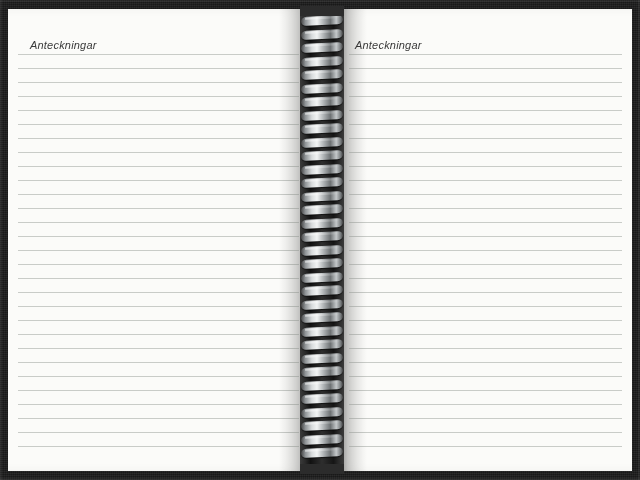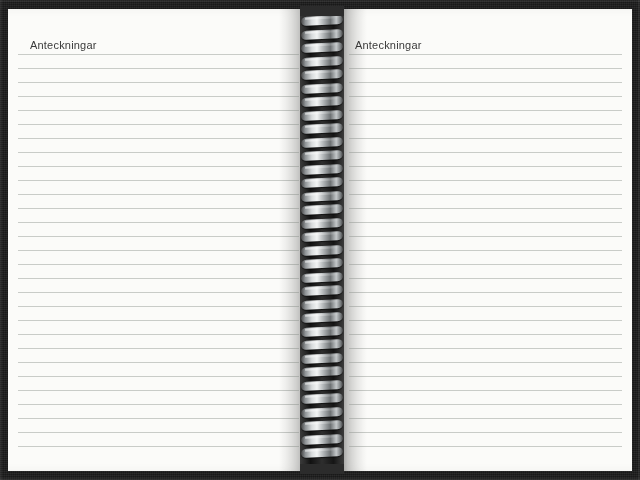--- a/index.html
+++ b/index.html
@@ -18,20 +18,21 @@
   .notebook {
     position: relative;
     width: 640px;
     height: 480px;
     box-sizing: border-box;
     background: #1b1b1b;
     background-image:
       repeating-linear-gradient(0deg, rgba(255,255,255,0.04) 0px, rgba(255,255,255,0.04) 1px, rgba(0,0,0,0.06) 1px, rgba(0,0,0,0.06) 2px),
       repeating-linear-gradient(90deg, rgba(255,255,255,0.03) 0px, rgba(255,255,255,0.03) 1px, rgba(0,0,0,0.05) 1px, rgba(0,0,0,0.05) 2px);
     overflow: hidden;
+    font-style: italic;
   }
 
   
   .spread {
     position: absolute;
     left: 8px;
     top: 9px;
     width: 624px;
     height: 462px;
     background: #f7f7f5;

